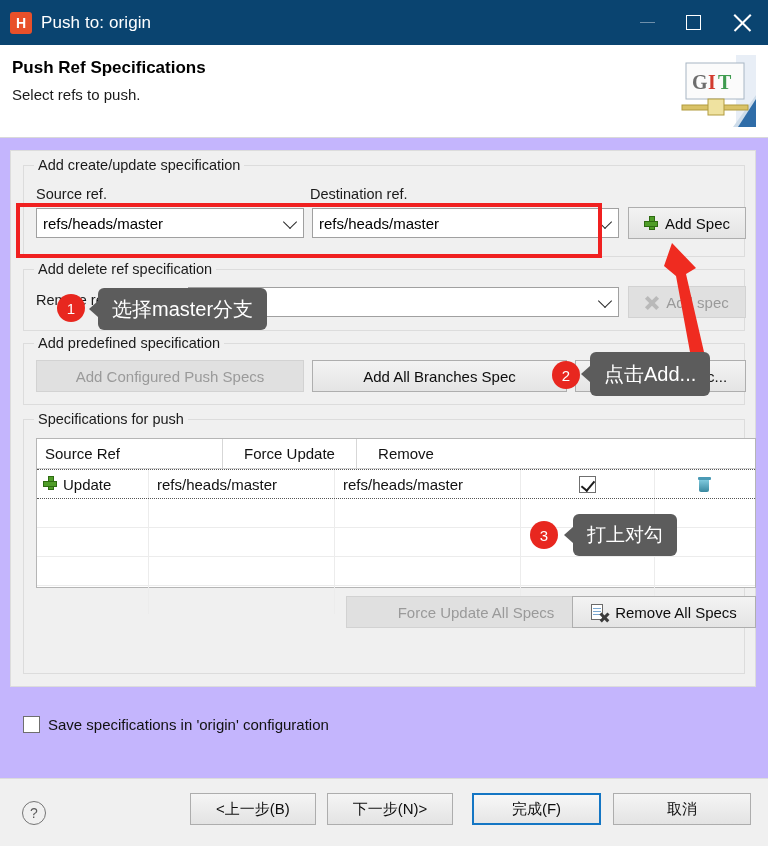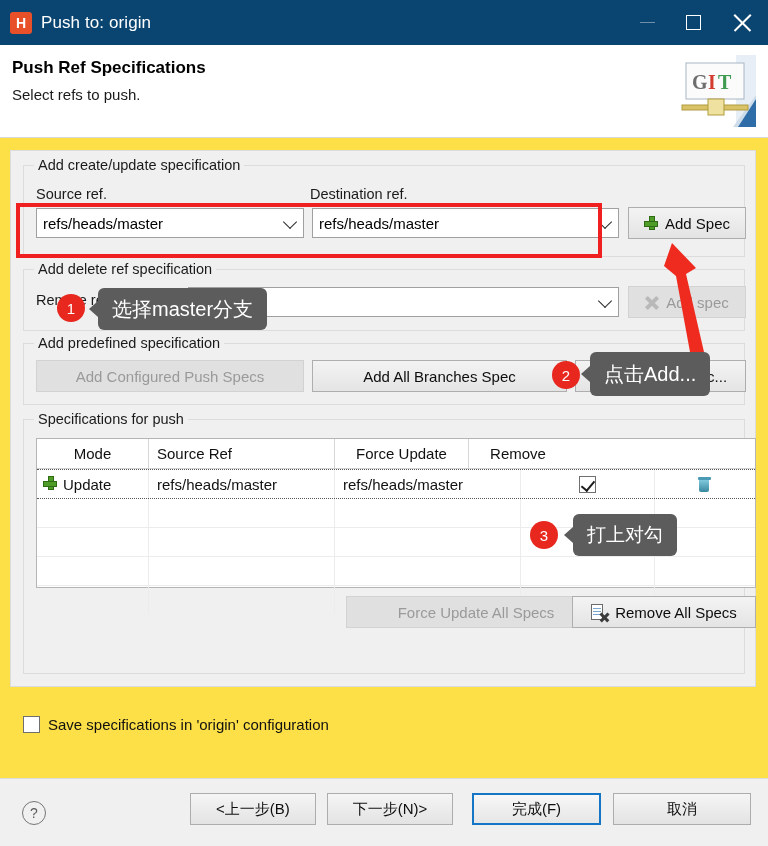--- a/index.html
+++ b/index.html
@@ -78,21 +78,21 @@
     font-size: 15px; color: #1a1a1a;
   }
   .git-banner {
     position:absolute; right: 12px; top: 10px;
     width: 78px; height: 72px;
   }
 
   
   .body-area {
     position:absolute; left:0; top:138px; width:768px; height: 640px;
-    background: #fde047;
+    background: #c4b5fd;
   }
 
   
   .panel {
     position:absolute; left: 10px; top: 12px;
     width: 746px; height: 537px;
     background: #f0f0f0;
     border: 1px solid #dcdcdc;
     box-sizing: border-box;
   }
@@ -391,21 +391,20 @@
         <div class="btn" style="left:551px; top:16px; width:171px;">
           <span>Add All Tags Spec...</span>
         </div>
       </div>
 
       <div class="group" style="left:12px; top:268px; width:722px; height:255px;">
         <span class="group-title">Specifications for push</span>
 
         <div class="table" style="left:12px; top:18px; width:720px; height:150px;">
           <div class="thead">
-            <div class="th cw1">Mode</div>
             <div class="th cw2" style="justify-content:flex-start; padding-left:8px;">Source Ref</div>
             <div class="th cw4">Force Update</div>
             <div class="th cw5">Remove</div>
           </div>
 
           <div class="trow sel">
             <div class="td cw1">
               <span class="ico" style="margin-right:6px;"><span class="plus-ico"></span></span>
               <span>Update</span>
             </div>

